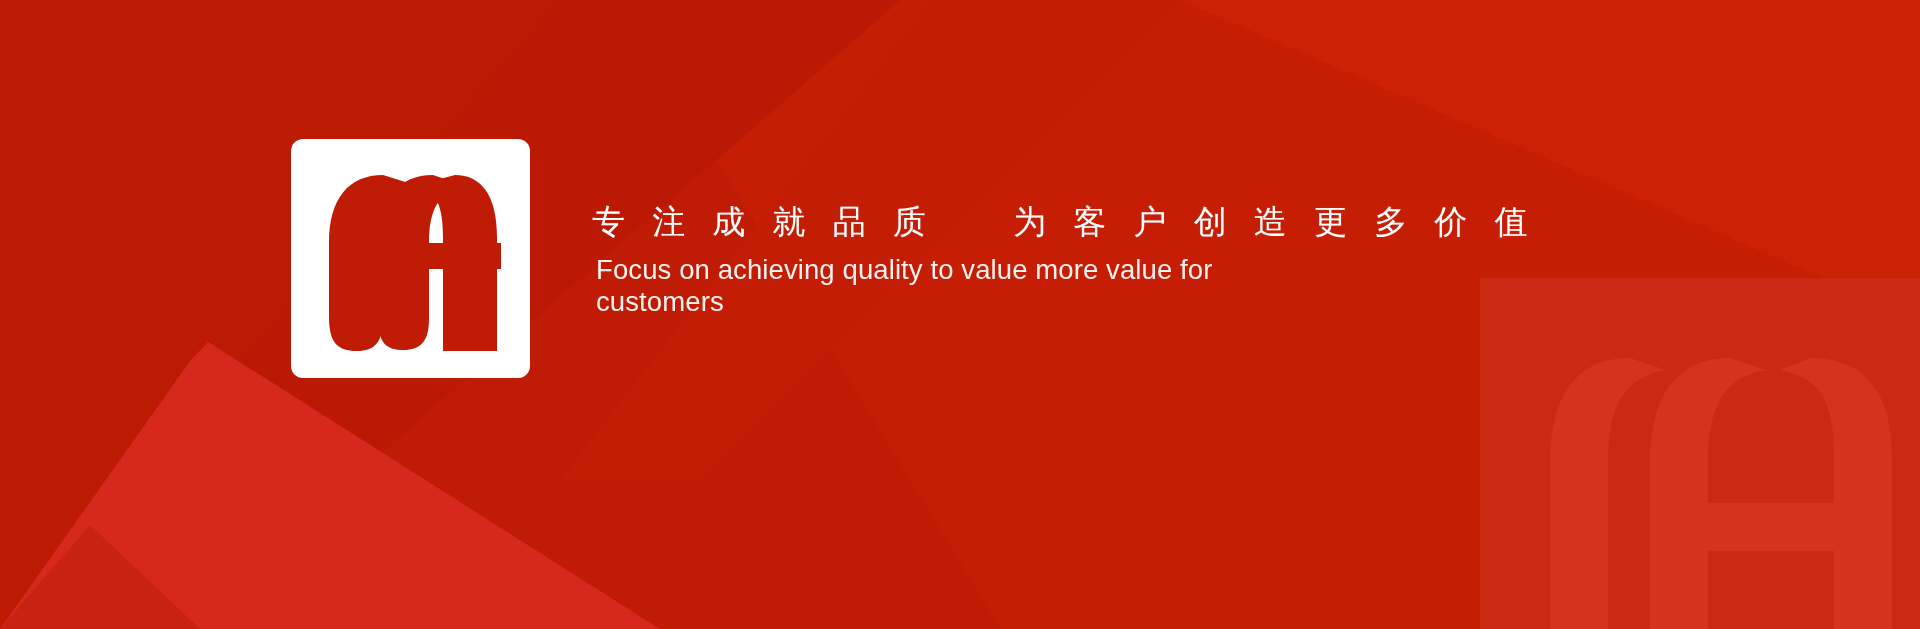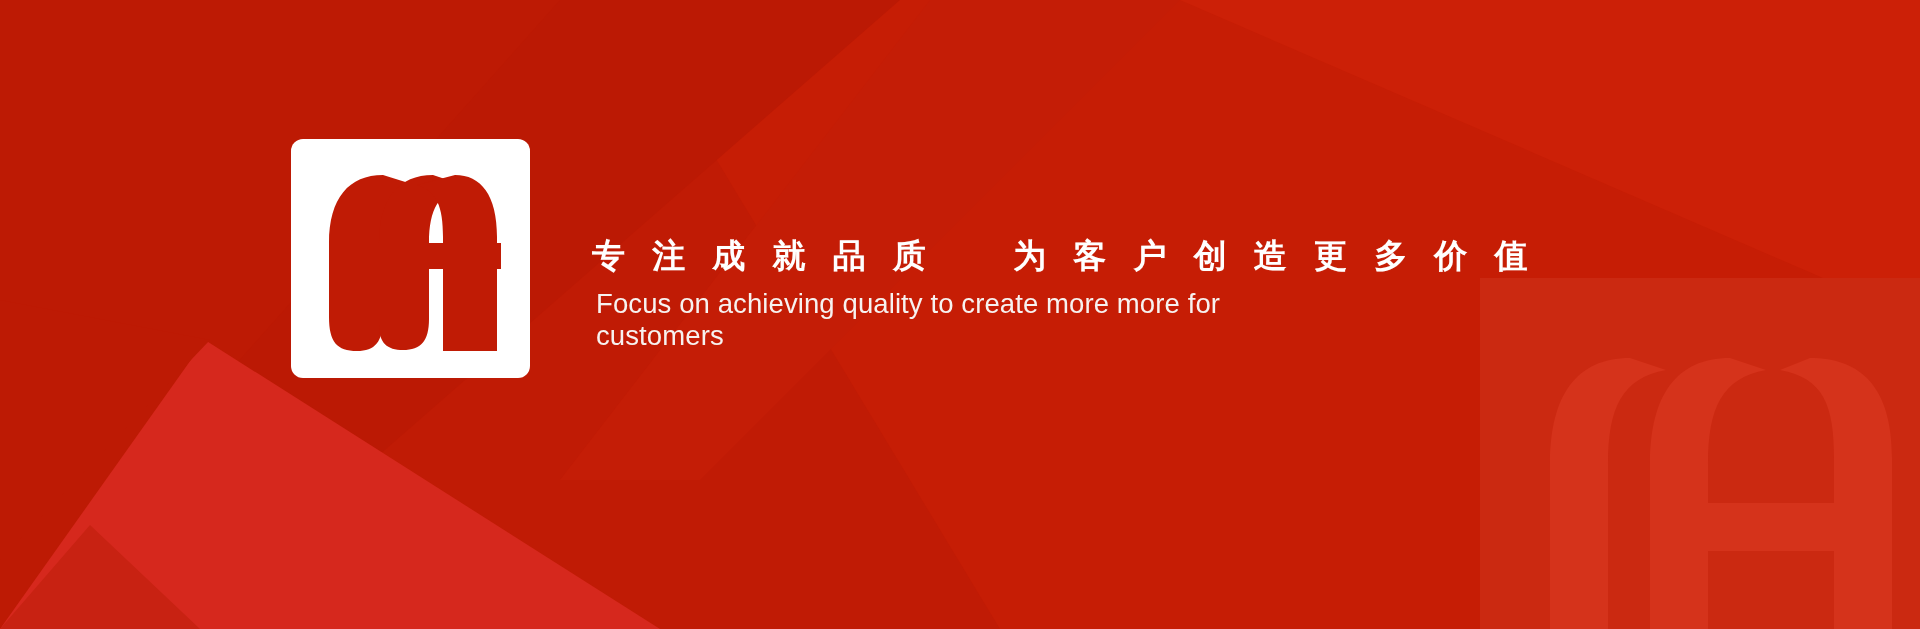--- a/index.html
+++ b/index.html
@@ -54,23 +54,22 @@
     left: 592px;
     top: 198px;
     width: 1100px;
   }
   .headline-cn {
     color: #ffffff;
     font-size: 33px;
     line-height: 48px;
     letter-spacing: 9px;
     white-space: pre;
-    font-weight: 700;
+    font-weight: 400;
     text-shadow: 0 0 1px rgba(255,255,255,0.25);
-    margin-top: 34px;
   }
   .headline-en {
     color: #f7f2f0;
     font-size: 27.5px;
     line-height: 32px;
     letter-spacing: 0.1px;
     font-weight: 400;
     margin-top: 8px;
     padding-left: 4px;
     max-width: 640px;
@@ -135,16 +134,16 @@
         <path d="M164 36 C 190 36 206 56 206 98 L206 212 L152 212 L152 98
                  C152 68 146 52 126 46 Z"></path>
 
         <rect x="132" y="104" width="78" height="26"></rect>
       </g>
     </svg>
   </div>
 
   <div class="text-block">
     <div class="headline-cn">专 注 成 就 品 质 　 为 客 户 创 造 更 多 价 值</div>
-    <div class="headline-en">Focus on achieving quality to create more more for customers</div>
+    <div class="headline-en">Focus on achieving quality to value more value for customers</div>
   </div>
 
 </div>
 
 </body></html>

